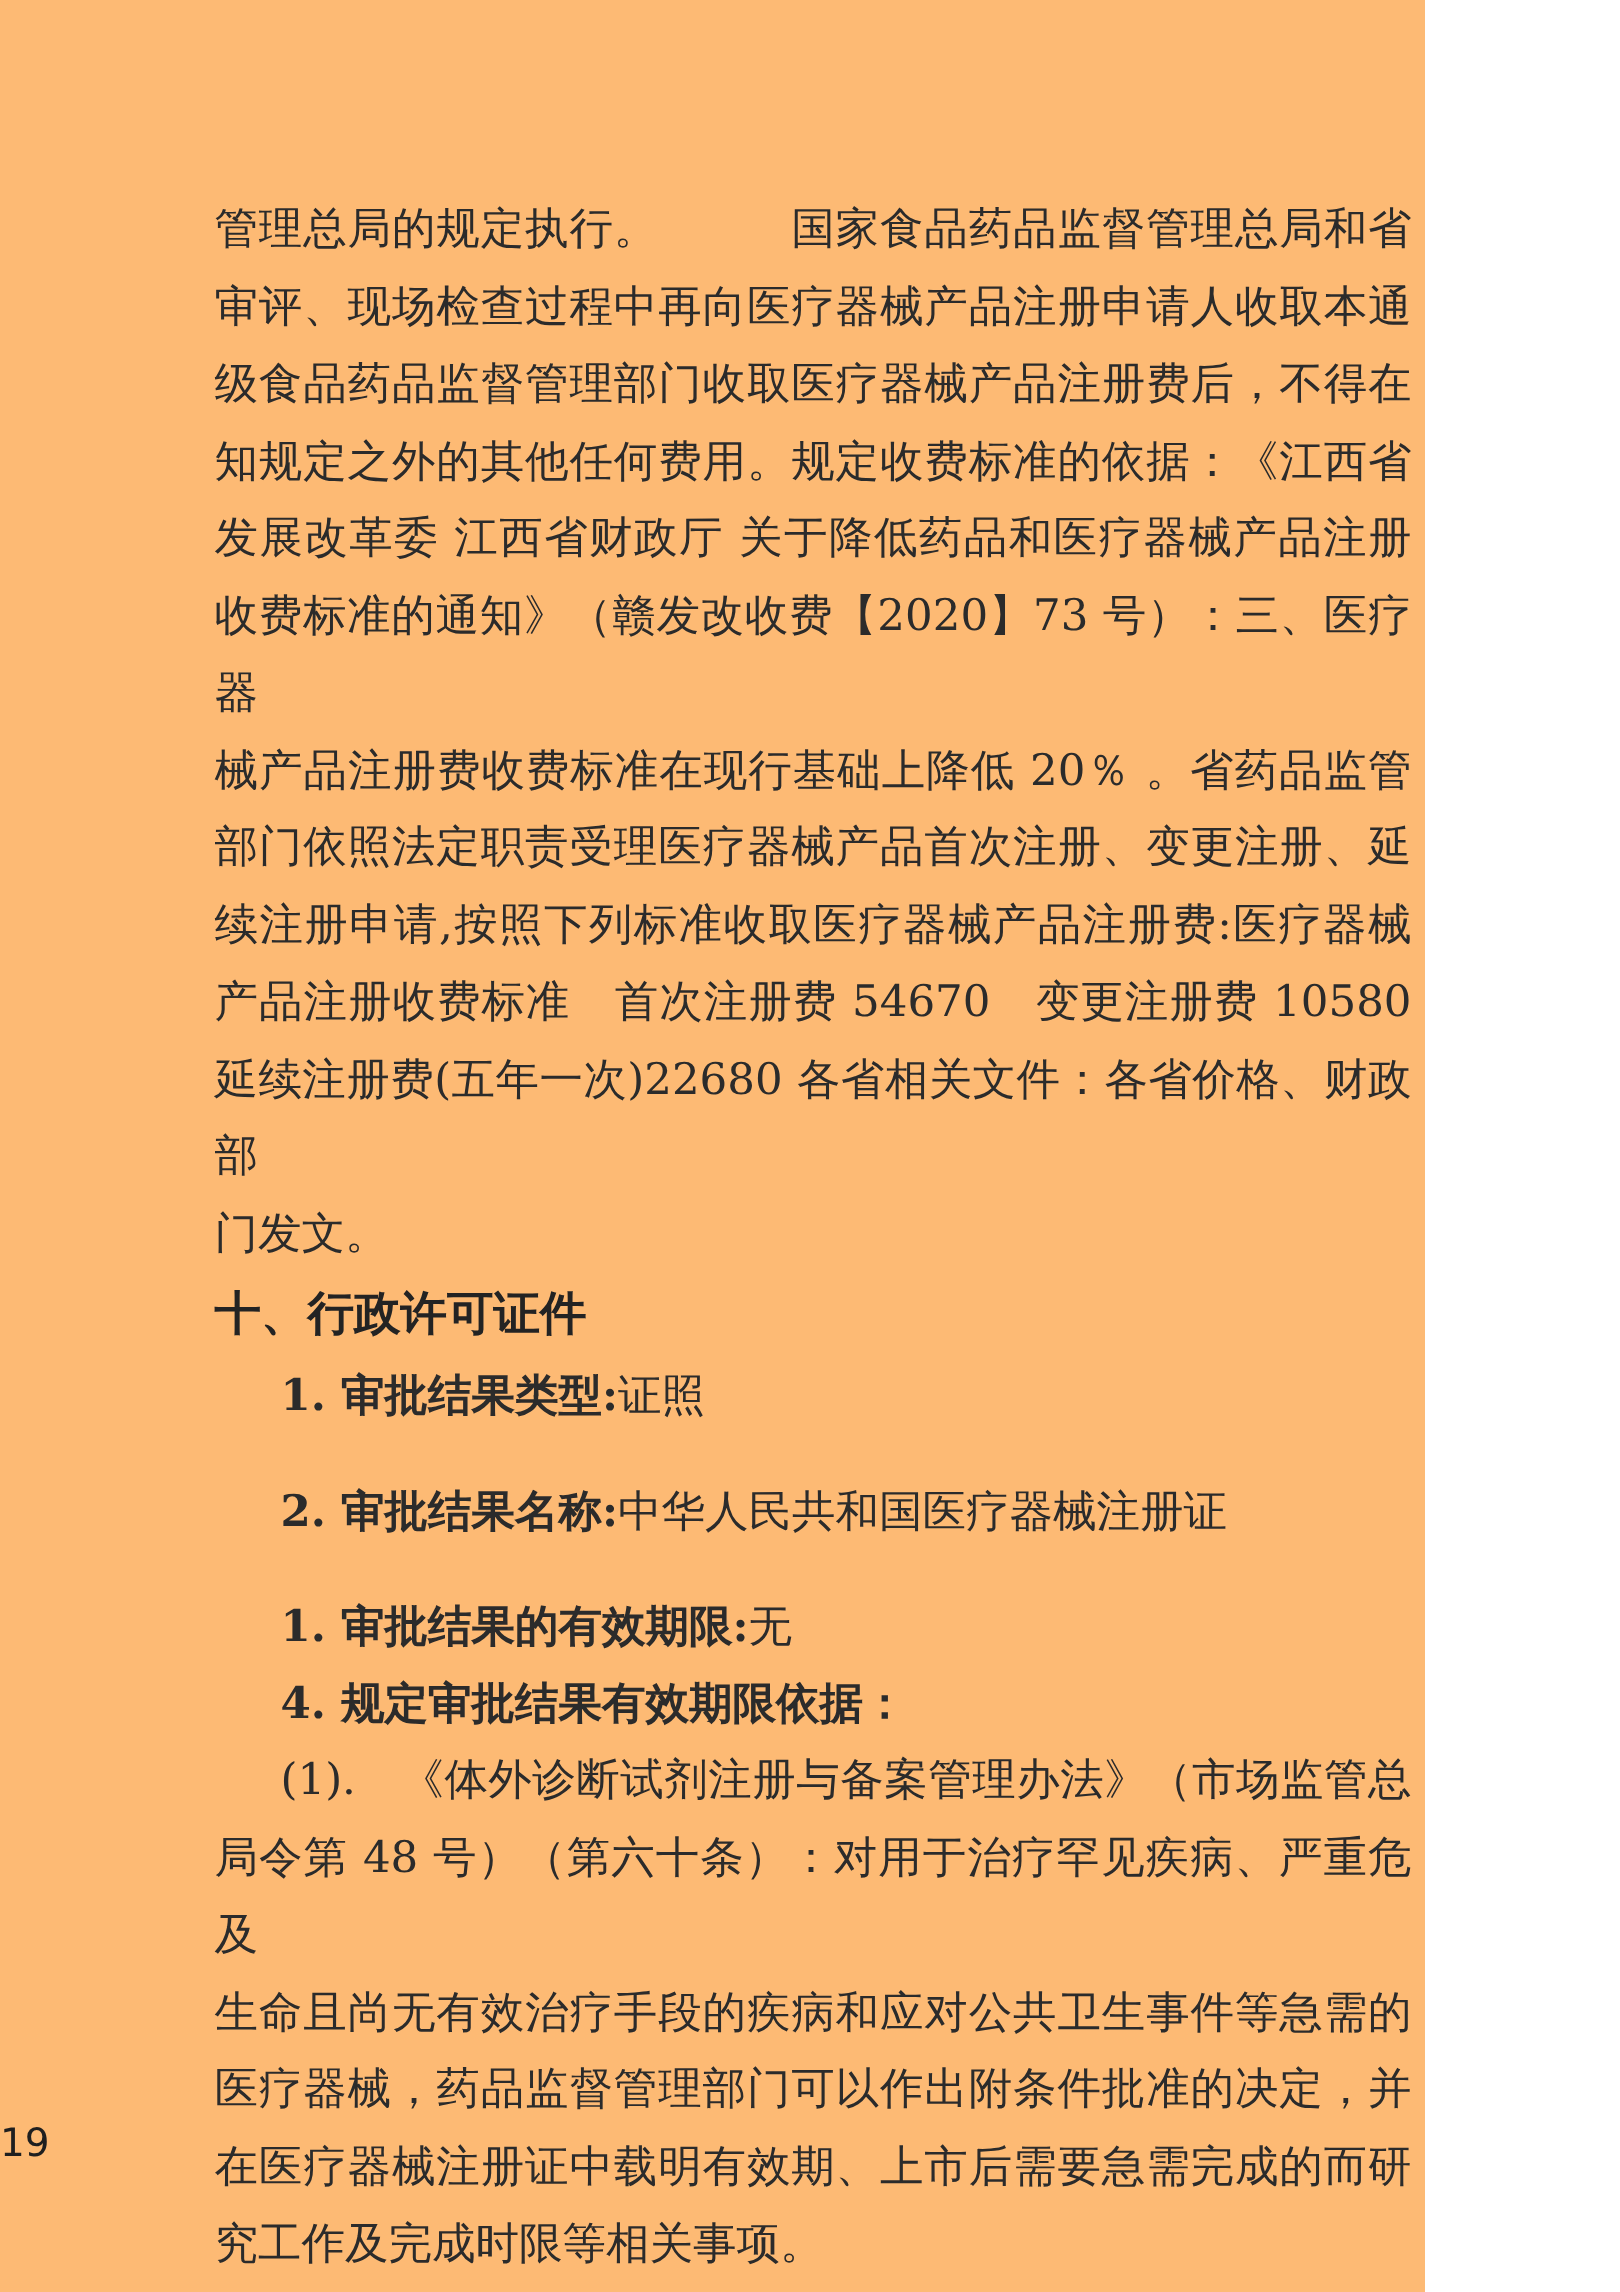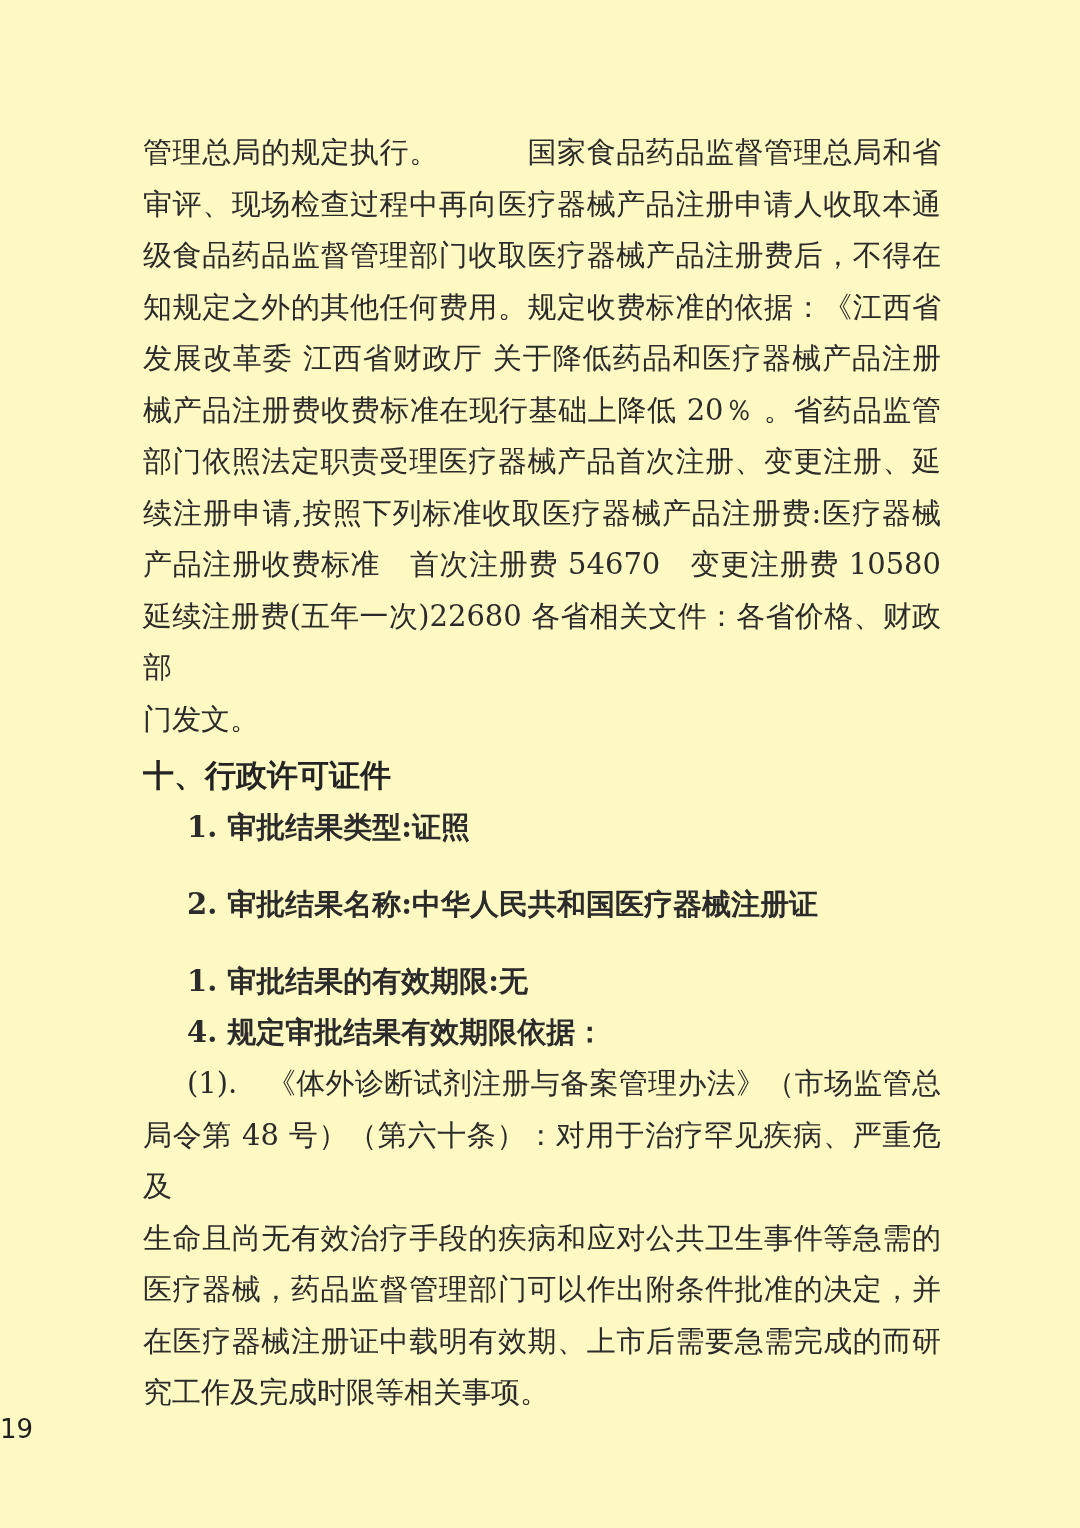--- a/index.html
+++ b/index.html
@@ -1,21 +1,21 @@
 <!DOCTYPE html>
 <html><head>
 <meta charset="utf-8">
 <style>
   * { margin: 0; padding: 0; box-sizing: border-box; }
   html, body { background: #ffffff; }
   .page {
     position: relative;
-    width: 1080px;
+    width: 950px;
     height: 1528px;
-    background: #fef9c3;
+    background: #fdba74;
     overflow: hidden;
     font-family: "DejaVu Serif", "Liberation Serif", serif;
     color: #2b2b2b;
   }
   .textblock {
     position: absolute;
     left: 143px;
     top: 127px;
     width: 798px;
   }
@@ -26,36 +26,36 @@
     text-align-last: justify;
   }
   .line.last {
     text-align: left;
     text-align-last: left;
   }
   .line.indent {
     text-indent: 44px;
   }
   .heading {
-    font-family: Liberation Serif, serif;
+    font-family: Liberation Mono, monospace;
     font-weight: bold;
     font-size: 31px;
     line-height: 52px;
     margin-top: 5px;
     color: #232323;
   }
   .items { }
   .item {
     font-size: 29px;
     line-height: 51px;
     padding-left: 44px;
   }
   .item.sp { margin-top: 26px; }
   .item .label { font-weight: bold; text-align: center; }
-  .item .value { font-weight: bold; text-align: right; }
+  .item .value { font-weight: normal; text-align: right; }
   .pagenum {
     position: absolute;
     left: 0;
     top: 1414px;
     width: 100%;
     font-family: "DejaVu Sans", "Liberation Sans", sans-serif;
     font-size: 26px;
     color: #1f1f1f;
   }
 </style>
@@ -64,20 +64,21 @@
 
 <div class="page">
   <div class="textblock">
 
     <div>
       <div class="line">管理总局的规定执行。　　　国家食品药品监督管理总局和省</div>
       <div class="line">审评、现场检查过程中再向医疗器械产品注册申请人收取本通</div>
       <div class="line">级食品药品监督管理部门收取医疗器械产品注册费后，不得在</div>
       <div class="line">知规定之外的其他任何费用。规定收费标准的依据：《江西省</div>
       <div class="line">发展改革委 江西省财政厅 关于降低药品和医疗器械产品注册</div>
+      <div class="line">收费标准的通知》（赣发改收费【2020】73 号）：三、医疗器</div>
       <div class="line">械产品注册费收费标准在现行基础上降低 20％ 。省药品监管</div>
       <div class="line">部门依照法定职责受理医疗器械产品首次注册、变更注册、延</div>
       <div class="line">续注册申请,按照下列标准收取医疗器械产品注册费:医疗器械</div>
       <div class="line">产品注册收费标准　首次注册费 54670　变更注册费 10580</div>
       <div class="line">延续注册费(五年一次)22680 各省相关文件：各省价格、财政部</div>
       <div class="line last">门发文。</div>
     </div>
 
     <div class="heading">十、行政许可证件</div>
 

